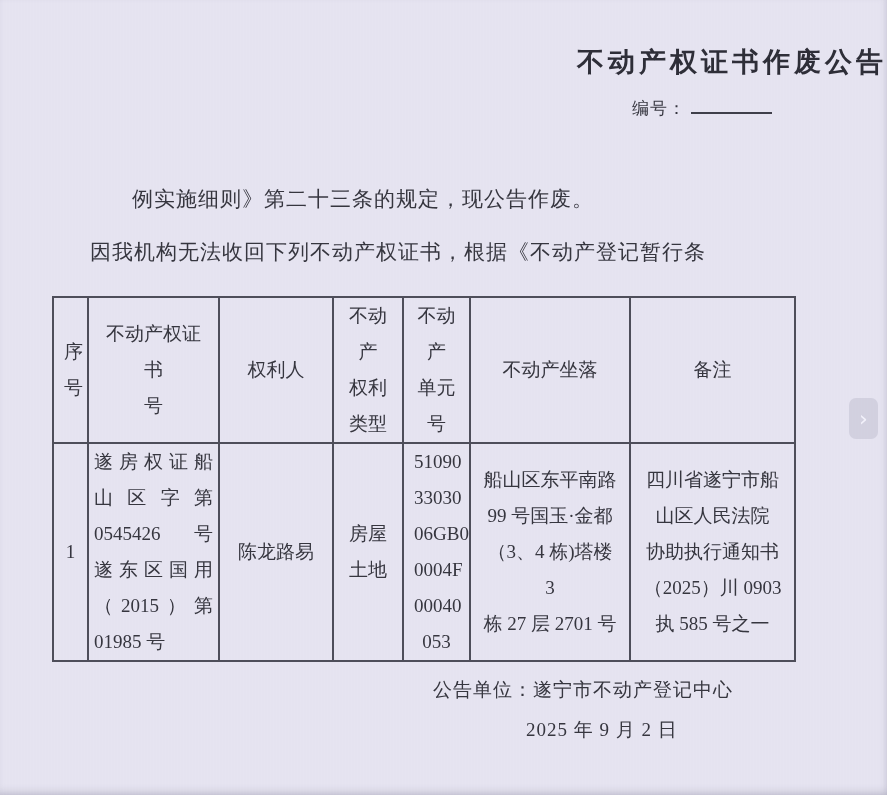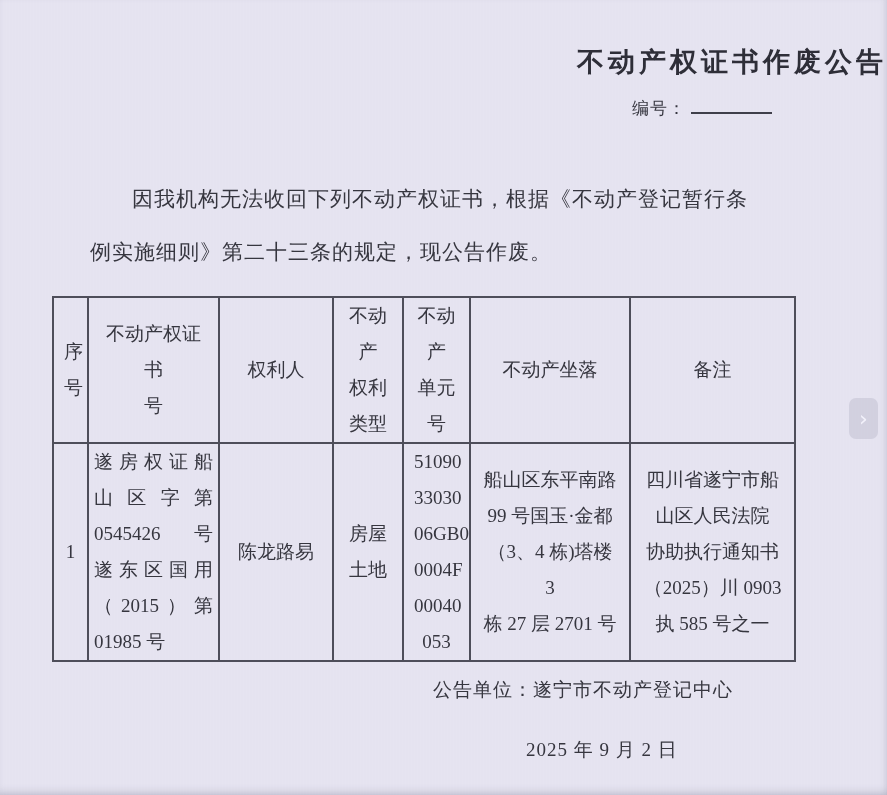--- a/index.html
+++ b/index.html
@@ -88,21 +88,20 @@
 
   .footer-unit{
     position:absolute;top:677px;left:433px;
     font-size:19px;line-height:26px;letter-spacing:1px;
     white-space:nowrap;
   }
   .footer-date{
     position:absolute;top:717px;left:526px;
     font-size:19px;line-height:26px;letter-spacing:1px;
     white-space:nowrap;
-    margin-top:20px;
   }
 
   .next-btn{
     position:absolute;top:398px;left:849px;
     width:29px;height:41px;
     border:none;border-radius:7px;
     background:rgba(104,104,130,0.15);
     color:rgba(248,247,255,0.85);
     font-size:22px;line-height:41px;
     text-align:center;
@@ -115,22 +114,22 @@
 
 <div class="page">
 
   <h1 class="doc-title">不动产权证书作废公告</h1>
 
   <div class="doc-number">
     <span>编号：</span><span class="blank"></span>
   </div>
 
   <div class="doc-body">
+      <div class="line">例实施细则》第二十三条的规定，现公告作废。</div>
       <div class="line">因我机构无法收回下列不动产权证书，根据《不动产登记暂行条</div>
-      <div class="line">例实施细则》第二十三条的规定，现公告作废。</div>
     </div>
 
   <table class="cert-table">
     <colgroup>
       <col style="width:35px">
       <col style="width:131px">
       <col style="width:114px">
       <col style="width:70px">
       <col style="width:67px">
       <col style="width:160px">

